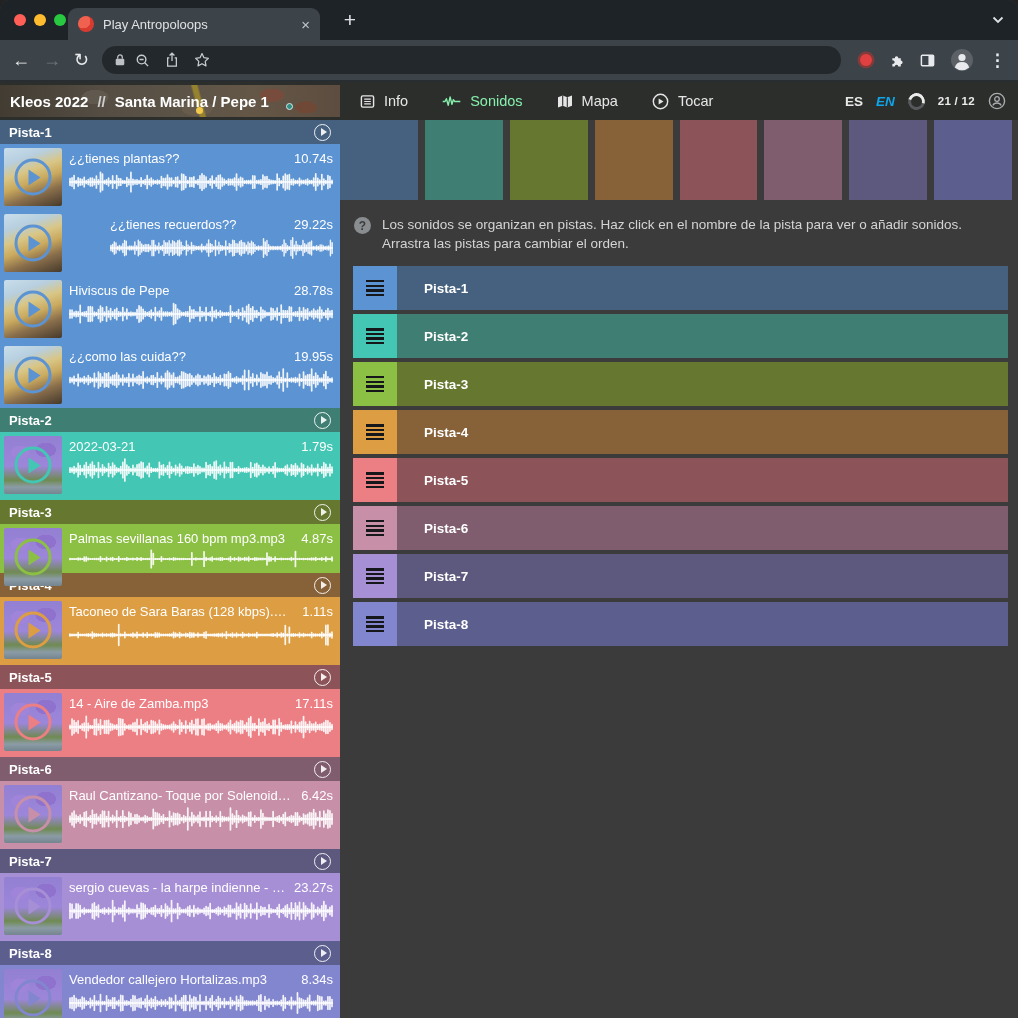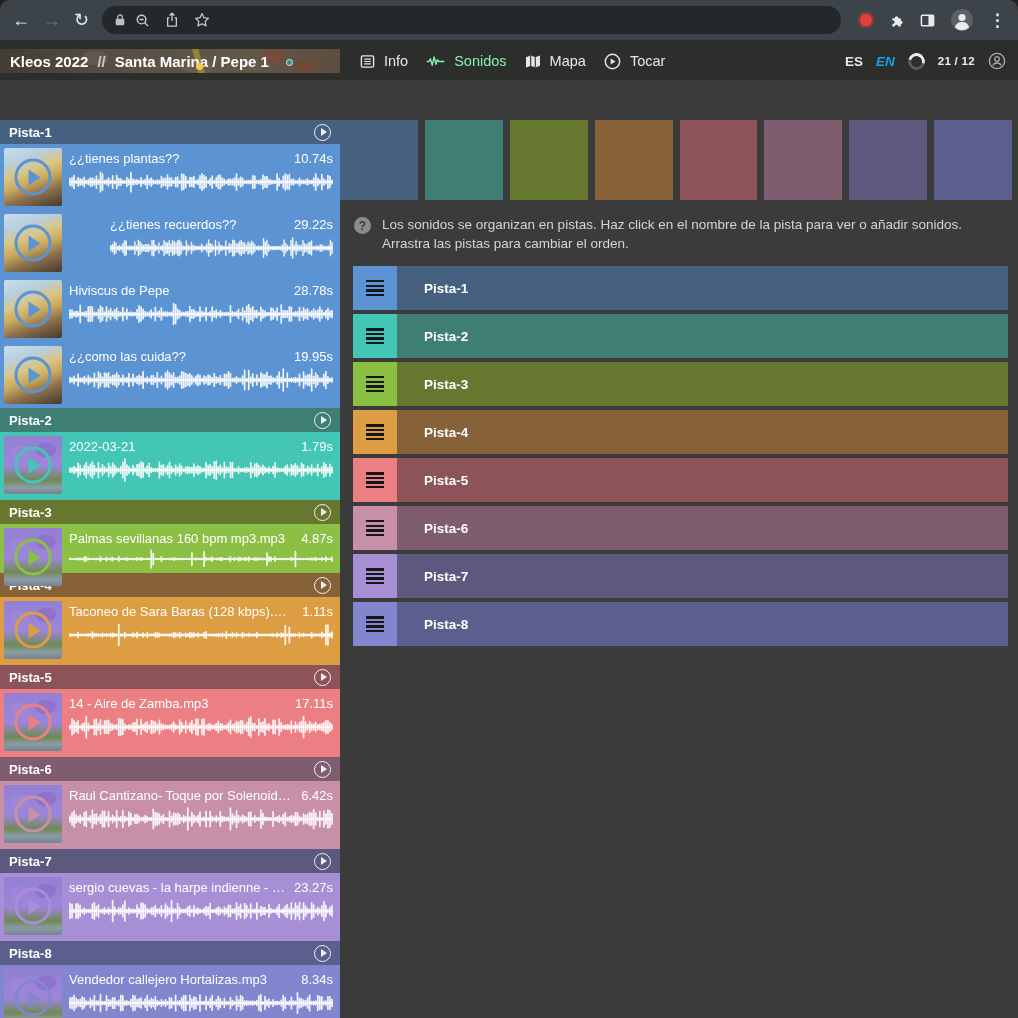--- a/index.html
+++ b/index.html
@@ -25,33 +25,33 @@
   .addressbar{flex:1;height:28px;background:#23282C;border-radius:14px;display:flex;align-items:center;padding:0 12px;gap:9px;min-width:0;}
   .url{font-size:13.5px;color:#9AA0A6;white-space:nowrap;overflow:hidden;flex:1;min-width:0;}
   .url .domain{color:#E8EAED;font-weight:700;}
   .pillicons{display:flex;align-items:center;gap:15px;flex:none;}
   .ext{display:flex;align-items:center;gap:15px;flex:none;padding-left:3px;}
   .rec{width:12px;height:12px;border-radius:50%;background:#E04040;box-shadow:0 0 0 2.5px #823A3A;margin:0 3px;}
   .menu-dots{font-size:17px;color:#E8EAED;font-weight:700;}
 
   
   .appheader{height:38px;background:#2C2E2C;display:flex;align-items:center;position:relative;}
-  .maphead{width:340px;height:24px;flex:none;display:flex;align-items:center;padding:0 10px;gap:9px;color:#FFF;font-weight:700;font-size:15px;position:relative;overflow:hidden;
+  .maphead{width:340px;height:32px;flex:none;display:flex;align-items:center;padding:0 10px;gap:9px;color:#FFF;font-weight:700;font-size:15px;position:relative;overflow:hidden;
     background:
       linear-gradient(rgba(20,16,12,.38),rgba(20,16,12,.38)),
       linear-gradient(75deg,transparent 57%,rgba(233,205,66,.95) 57.6%,rgba(233,205,66,.95) 58.8%,transparent 59.4%),
       radial-gradient(20px 11px at 80% 32%,#B5705A 0 60%,transparent 61%),
       radial-gradient(26px 13px at 58% 72%,#9A8A74 0 60%,transparent 61%),
       radial-gradient(22px 12px at 28% 38%,#8F8576 0 60%,transparent 61%),
       radial-gradient(18px 10px at 90% 70%,#A86A50 0 60%,transparent 61%),
       linear-gradient(90deg,#5E5749 0%,#7D7365 30%,#8A7E6C 55%,#95826A 75%,#8A7260 100%);}
   .maphead .sep{color:#CFCFCF;font-weight:700;}
   .pin{position:absolute;left:196px;bottom:3px;width:7px;height:7px;border-radius:50%;background:#F2C94C;}
   .pin2{position:absolute;left:286px;bottom:7px;width:7px;height:7px;border-radius:50%;background:#2E8F85;border:1.5px solid #DCE8E6;}
-  .mainnav{display:flex;gap:18px;margin-left:20px;align-items:center;}
+  .mainnav{display:flex;gap:34px;margin-left:20px;align-items:center;}
   .nav-item{display:flex;gap:9px;align-items:center;color:#E6E6E6;font-size:14.5px;line-height:0;}
   .nav-item span{line-height:normal;}
   .nav-item.active{color:#86efac;}
   .header-right{margin-left:auto;display:flex;align-items:center;gap:13px;padding-right:12px;}
   .lang{font-size:13.5px;font-weight:700;color:#E8E8E8;}
   .lang.inactive{color:#0ea5e9;font-style:italic;}
   .spinner{width:17px;height:17px;border-radius:50%;border:3.5px solid #ECECEC;border-bottom-color:#56595B;border-left-color:#56595B;transform:rotate(-30deg);}
   .counter{font-size:11.5px;font-weight:700;color:#ECECEC;letter-spacing:.3px;}
 
   
@@ -86,20 +86,38 @@
   .grip{width:44px;background:var(--b);display:flex;align-items:center;justify-content:center;flex:none;}
   .gripbars{width:18px;height:16px;background:repeating-linear-gradient(180deg,#15171A 0 2.5px,transparent 2.5px 4.6px);}
   .tbar{flex:1;background:var(--m);display:flex;align-items:center;padding-left:27px;color:#FFF;font-size:13.5px;font-weight:600;}
   svg{display:block;}
 </style>
 </head>
 <body>
 
 <div id="viewport">
 
+  <div class="tabstrip">
+    <div class="lights">
+      <span class="light red"></span>
+      <span class="light yellow"></span>
+      <span class="light green"></span>
+    </div>
+    <div class="tab">
+      <span class="favicon"></span>
+      <span class="tab-title">Play Antropoloops</span>
+      <span class="tab-close">×</span>
+    </div>
+    <span class="newtab">+</span>
+    <span class="tabsearch">
+      <svg viewBox="0 0 12 8" width="12" height="8">
+          <path d="M1.5 1.5 6 6l4.5-4.5" fill="none" stroke="#DFE1E5" stroke-width="1.8"></path>
+        </svg>
+    </span>
+  </div>
 
   <div class="toolbar">
     <span class="navbtn">←</span>
     <span class="navbtn fwd">→</span>
     <span class="navbtn">↻</span>
     <div class="addressbar">
       <span>
         <svg viewBox="0 0 14 16" width="12" height="14">
             <rect x="2" y="6.5" width="10" height="7.5" rx="1.2" fill="#BDC1C6"></rect>
             <path d="M4.3 6.5V4.8a2.7 2.7 0 0 1 5.4 0v1.7" fill="none" stroke="#BDC1C6" stroke-width="1.5"></path>

